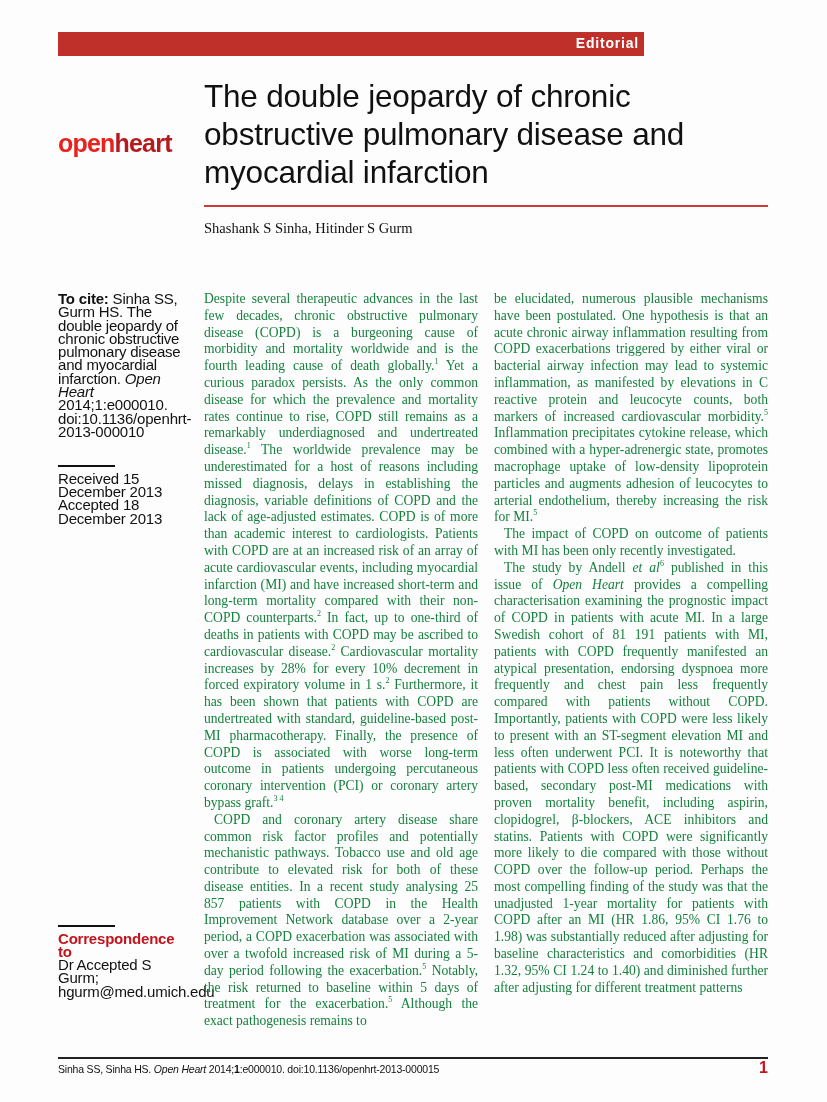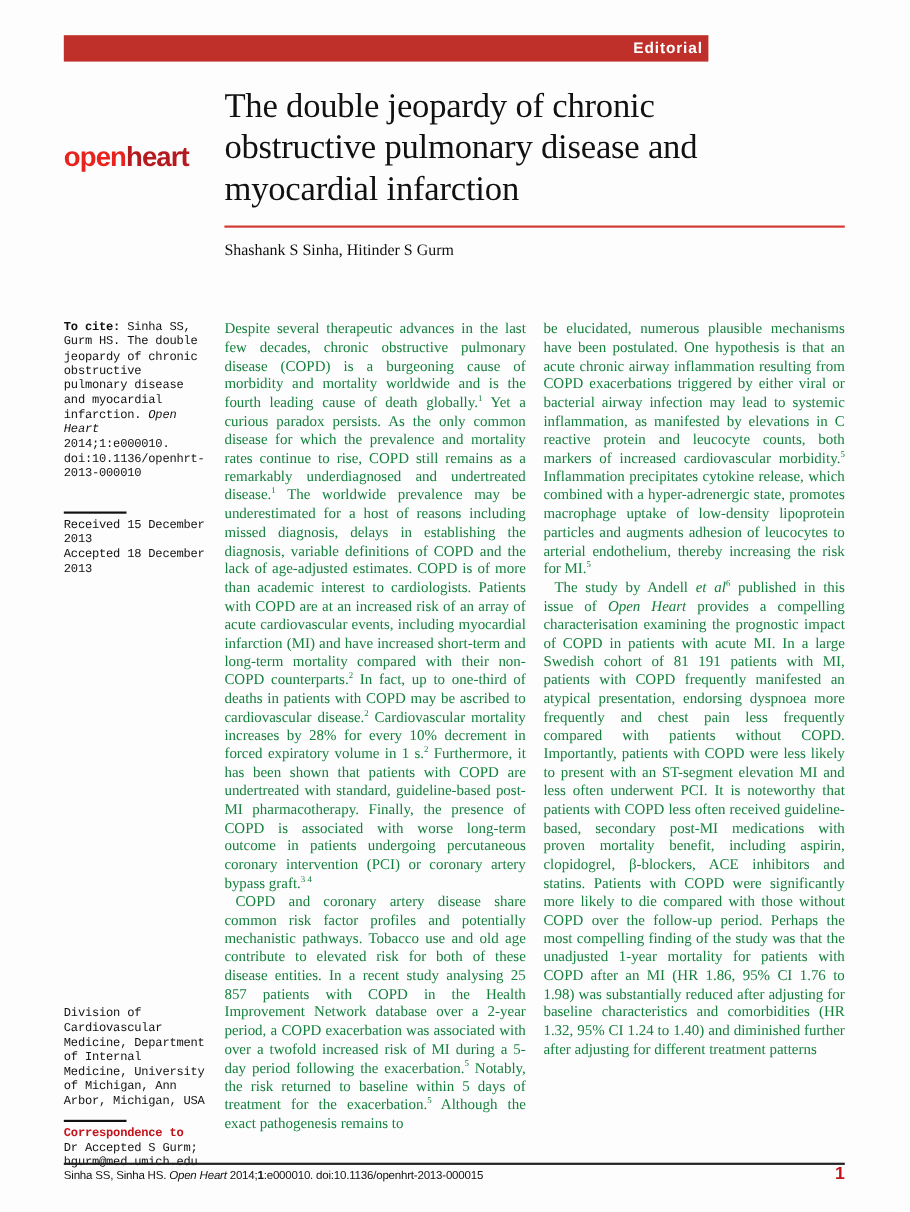--- a/index.html
+++ b/index.html
@@ -2,24 +2,24 @@
 <html><head>
 <meta charset="utf-8">
 <style>
   html, body { margin: 0; padding: 0; background: #fdfdfd; }
   body { width: 827px; height: 1102px; position: relative; overflow: hidden; color: #111; }
   .topbar { position: absolute; left: 58px; top: 32px; width: 586px; height: 24px; background: #c0302b; }
   .topbar .label { position: absolute; right: 5px; top: 3px; color: #fff; font-family: "Liberation Sans", sans-serif; font-weight: bold; font-size: 14px; letter-spacing: 0.8px; }
   .logo { position: absolute; left: 58px; top: 82px; font-family: "Liberation Sans", sans-serif; font-size: 25px; font-weight: bold; letter-spacing: -0.8px; margin-top: 47px; }
   .logo .open { color: #e8231e; }
   .logo .heart { color: #b51a1e; }
-  .title { position: absolute; left: 204px; top: 77px; width: 520px; font-family: Liberation Serif, serif; font-size: 31.5px; line-height: 38px; color: #111; margin: 0; font-weight: normal; letter-spacing: -0.2px; }
+  .title { position: absolute; left: 204px; top: 77px; width: 520px; font-family: Liberation Sans, sans-serif; font-size: 31.5px; line-height: 38px; color: #111; margin: 0; font-weight: normal; letter-spacing: -0.2px; }
   .redline { position: absolute; left: 204px; top: 205px; width: 564px; height: 2px; background: #d43a34; }
   .authors { position: absolute; left: 204px; top: 220px; font-family: Liberation Serif, serif; font-size: 14.5px; color: #111; }
-  .side { position: absolute; left: 58px; width: 130px; font-family: Liberation Mono, monospace; font-size: 11px; line-height: 13.3px; color: #111; letter-spacing: -0.2px; }
+  .side { position: absolute; left: 58px; width: 130px; font-family: Liberation Sans, sans-serif; font-size: 15px; line-height: 13.3px; color: #111; letter-spacing: -0.2px; }
   .side b { font-weight: bold; }
   .side .red { color: #c4141b; font-weight: bold; }
   .side .rule { width: 57px; height: 1.5px; background: #111; margin: 0 0 5px 0; }
   .col { position: absolute; top: 291px; width: 274px; font-family: "Liberation Serif", serif; font-size: 13.6px; line-height: 16.8px; color: #15803d; text-align: justify; hyphens: manual; }
   .col p { margin: 0; }
   .col p.indent { text-indent: 10px; }
   .col1 { left: 204px; }
   .col2 { left: 494px; font-family: Liberation Serif, serif; }
   sup { font-size: 8px; line-height: 0; vertical-align: super; }
   .footline { position: absolute; left: 58px; top: 1057px; width: 710px; height: 1.5px; background: #222; }
@@ -50,35 +50,35 @@
     <i>Open Heart</i>
     <span>2014;1:e000010. doi:10.1136/openhrt-2013-000010</span>
   </div>
   <div style="height:27px;"></div>
   <div class="rule"></div>
   <div>Received 15 December 2013</div>
   <div>Accepted 18 December 2013</div>
 </div>
 
 <div class="side" style="top:916px;">
-  <div>Division of Cardiovascular Medicine, Department of Internal Medicine, University of Michigan, Ann Arbor, Michigan, USA</div>
   <div style="height:9px;"></div>
   <div class="rule"></div>
   <div class="red">Correspondence to</div>
   <div>Dr Accepted S Gurm;</div>
   <div>hgurm@med.umich.edu</div>
 </div>
 
 <div class="col col1">
   <p>Despite several therapeutic advances in the last few decades, chronic obstructive pulmonary disease (COPD) is a burgeoning cause of morbidity and mortality worldwide and is the fourth leading cause of death globally.<sup>1</sup> Yet a curious paradox persists. As the only common disease for which the prevalence and mortality rates continue to rise, COPD still remains as a remarkably underdiagnosed and undertreated disease.<sup>1</sup> The worldwide prevalence may be underestimated for a host of reasons including missed diagnosis, delays in establishing the diagnosis, variable definitions of COPD and the lack of age-adjusted estimates. COPD is of more than academic interest to cardiologists. Patients with COPD are at an increased risk of an array of acute cardiovascular events, including myocardial infarction (MI) and have increased short-term and long-term mortality compared with their non-COPD counterparts.<sup>2</sup> In fact, up to one-third of deaths in patients with COPD may be ascribed to cardiovascular disease.<sup>2</sup> Cardiovascular mortality increases by 28% for every 10% decrement in forced expiratory volume in 1 s.<sup>2</sup> Furthermore, it has been shown that patients with COPD are undertreated with standard, guideline-based post-MI pharmacotherapy. Finally, the presence of COPD is associated with worse long-term outcome in patients undergoing percutaneous coronary intervention (PCI) or coronary artery bypass graft.<sup>3 4</sup></p>
   <p class="indent">COPD and coronary artery disease share common risk factor profiles and potentially mechanistic pathways. Tobacco use and old age contribute to elevated risk for both of these disease entities. In a recent study analysing 25 857 patients with COPD in the Health Improvement Network database over a 2-year period, a COPD exacerbation was associated with over a twofold increased risk of MI during a 5-day period following the exacerbation.<sup>5</sup> Notably, the risk returned to baseline within 5 days of treatment for the exacerbation.<sup>5</sup> Although the exact pathogenesis remains to</p>
 </div>
 
 <div class="col col2">
   <p>be elucidated, numerous plausible mechanisms have been postulated. One hypothesis is that an acute chronic airway inflammation resulting from COPD exacerbations triggered by either viral or bacterial airway infection may lead to systemic inflammation, as manifested by elevations in C reactive protein and leucocyte counts, both markers of increased cardiovascular morbidity.<sup>5</sup> Inflammation precipitates cytokine release, which combined with a hyper-adrenergic state, promotes macrophage uptake of low-density lipoprotein particles and augments adhesion of leucocytes to arterial endothelium, thereby increasing the risk for MI.<sup>5</sup></p>
+  <p class="indent">The impact of COPD on outcome of patients with MI has been only recently investigated.</p>
   <p class="indent" style="margin-top:0;">The study by Andell <i>et al</i><sup>6</sup> published in this issue of <i>Open Heart</i> provides a compelling characterisation examining the prognostic impact of COPD in patients with acute MI. In a large Swedish cohort of 81 191 patients with MI, patients with COPD frequently manifested an atypical presentation, endorsing dyspnoea more frequently and chest pain less frequently compared with patients without COPD. Importantly, patients with COPD were less likely to present with an ST-segment elevation MI and less often underwent PCI. It is noteworthy that patients with COPD less often received guideline-based, secondary post-MI medications with proven mortality benefit, including aspirin, clopidogrel, β-blockers, ACE inhibitors and statins. Patients with COPD were significantly more likely to die compared with those without COPD over the follow-up period. Perhaps the most compelling finding of the study was that the unadjusted 1-year mortality for patients with COPD after an MI (HR 1.86, 95% CI 1.76 to 1.98) was substantially reduced after adjusting for baseline characteristics and comorbidities (HR 1.32, 95% CI 1.24 to 1.40) and diminished further after adjusting for different treatment patterns</p>
 </div>
 
 <div class="footline"></div>
 <div class="footer">
   <span>Sinha SS, Sinha HS.</span>
   <i>Open Heart</i>
   <span>2014;</span><b>1</b><span>:e000010. doi:10.1136/openhrt-2013-000015</span>
 </div>
 <div class="pagenum">1</div>

